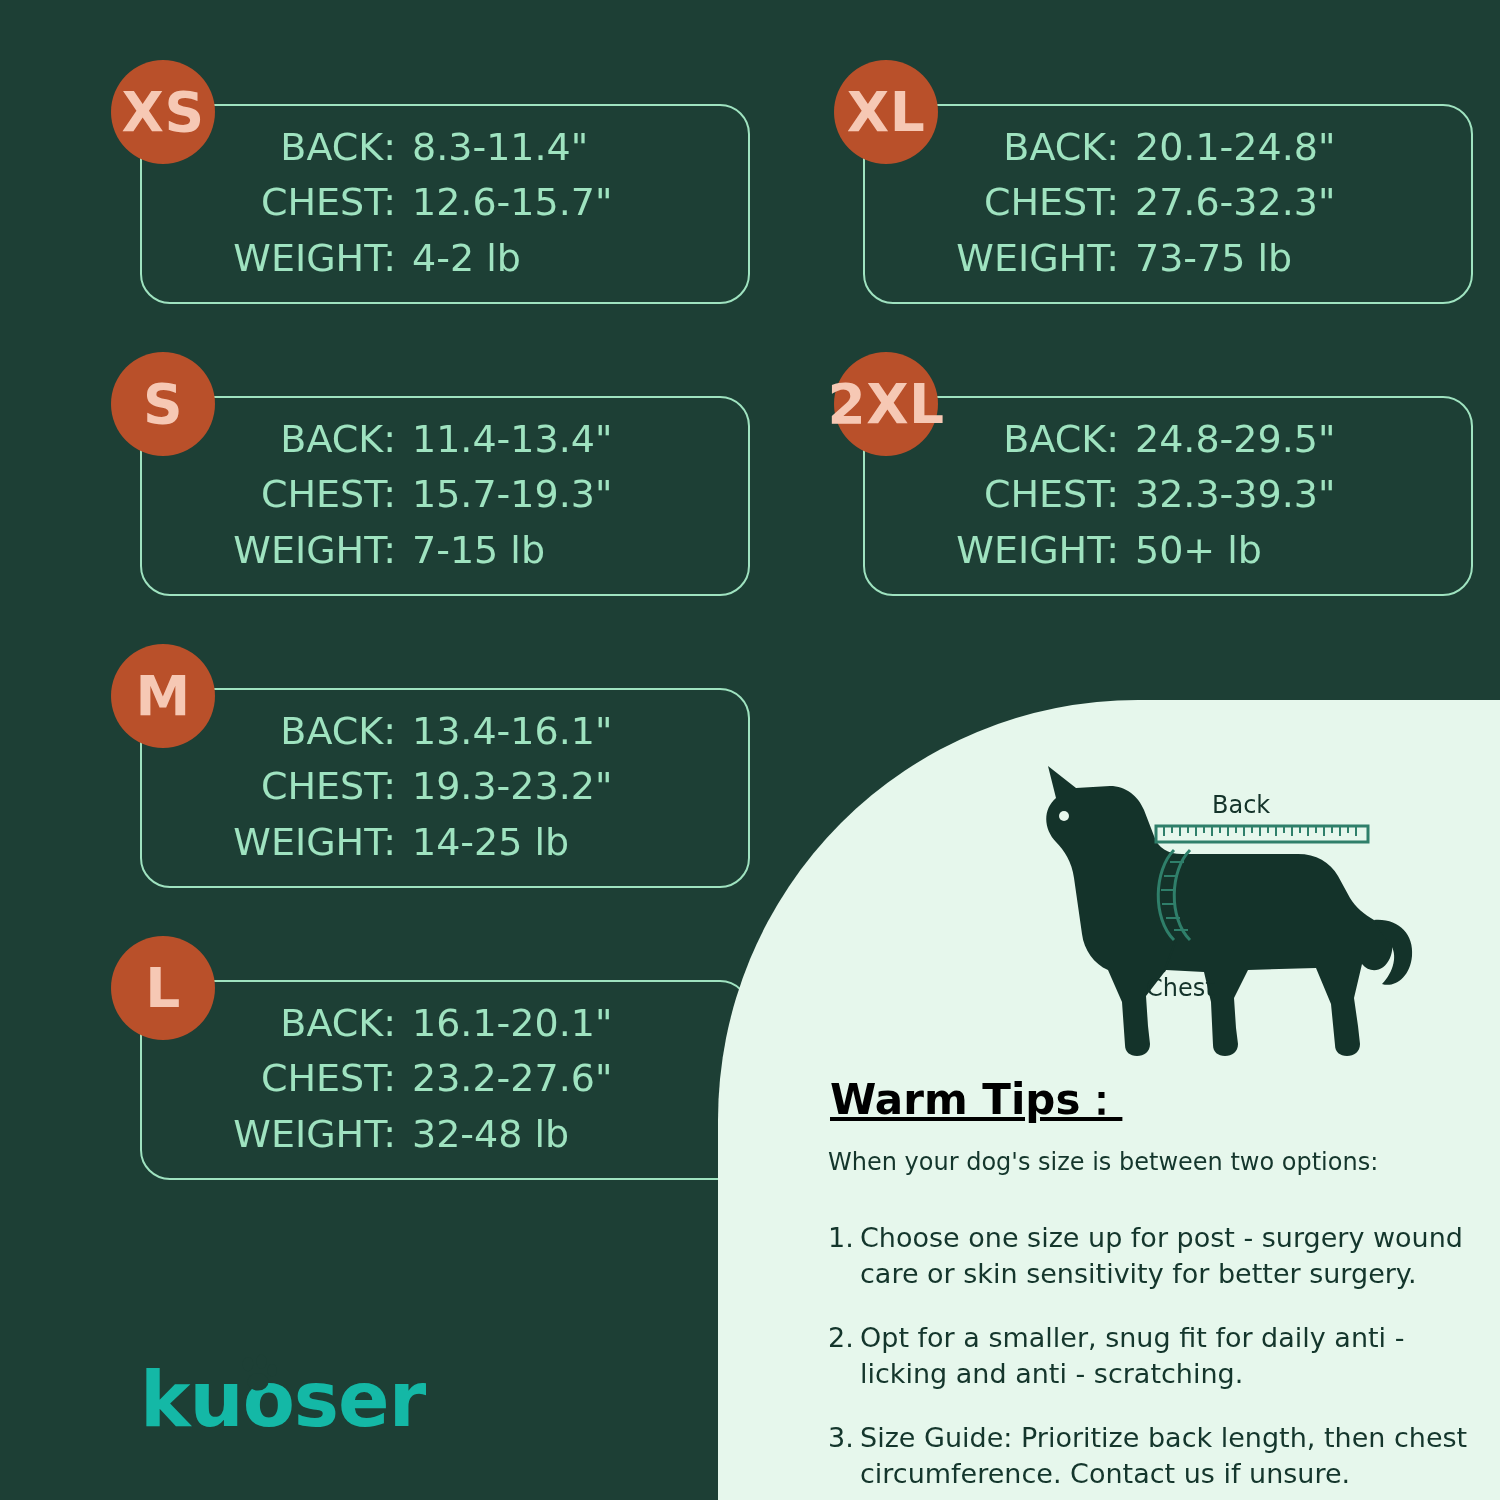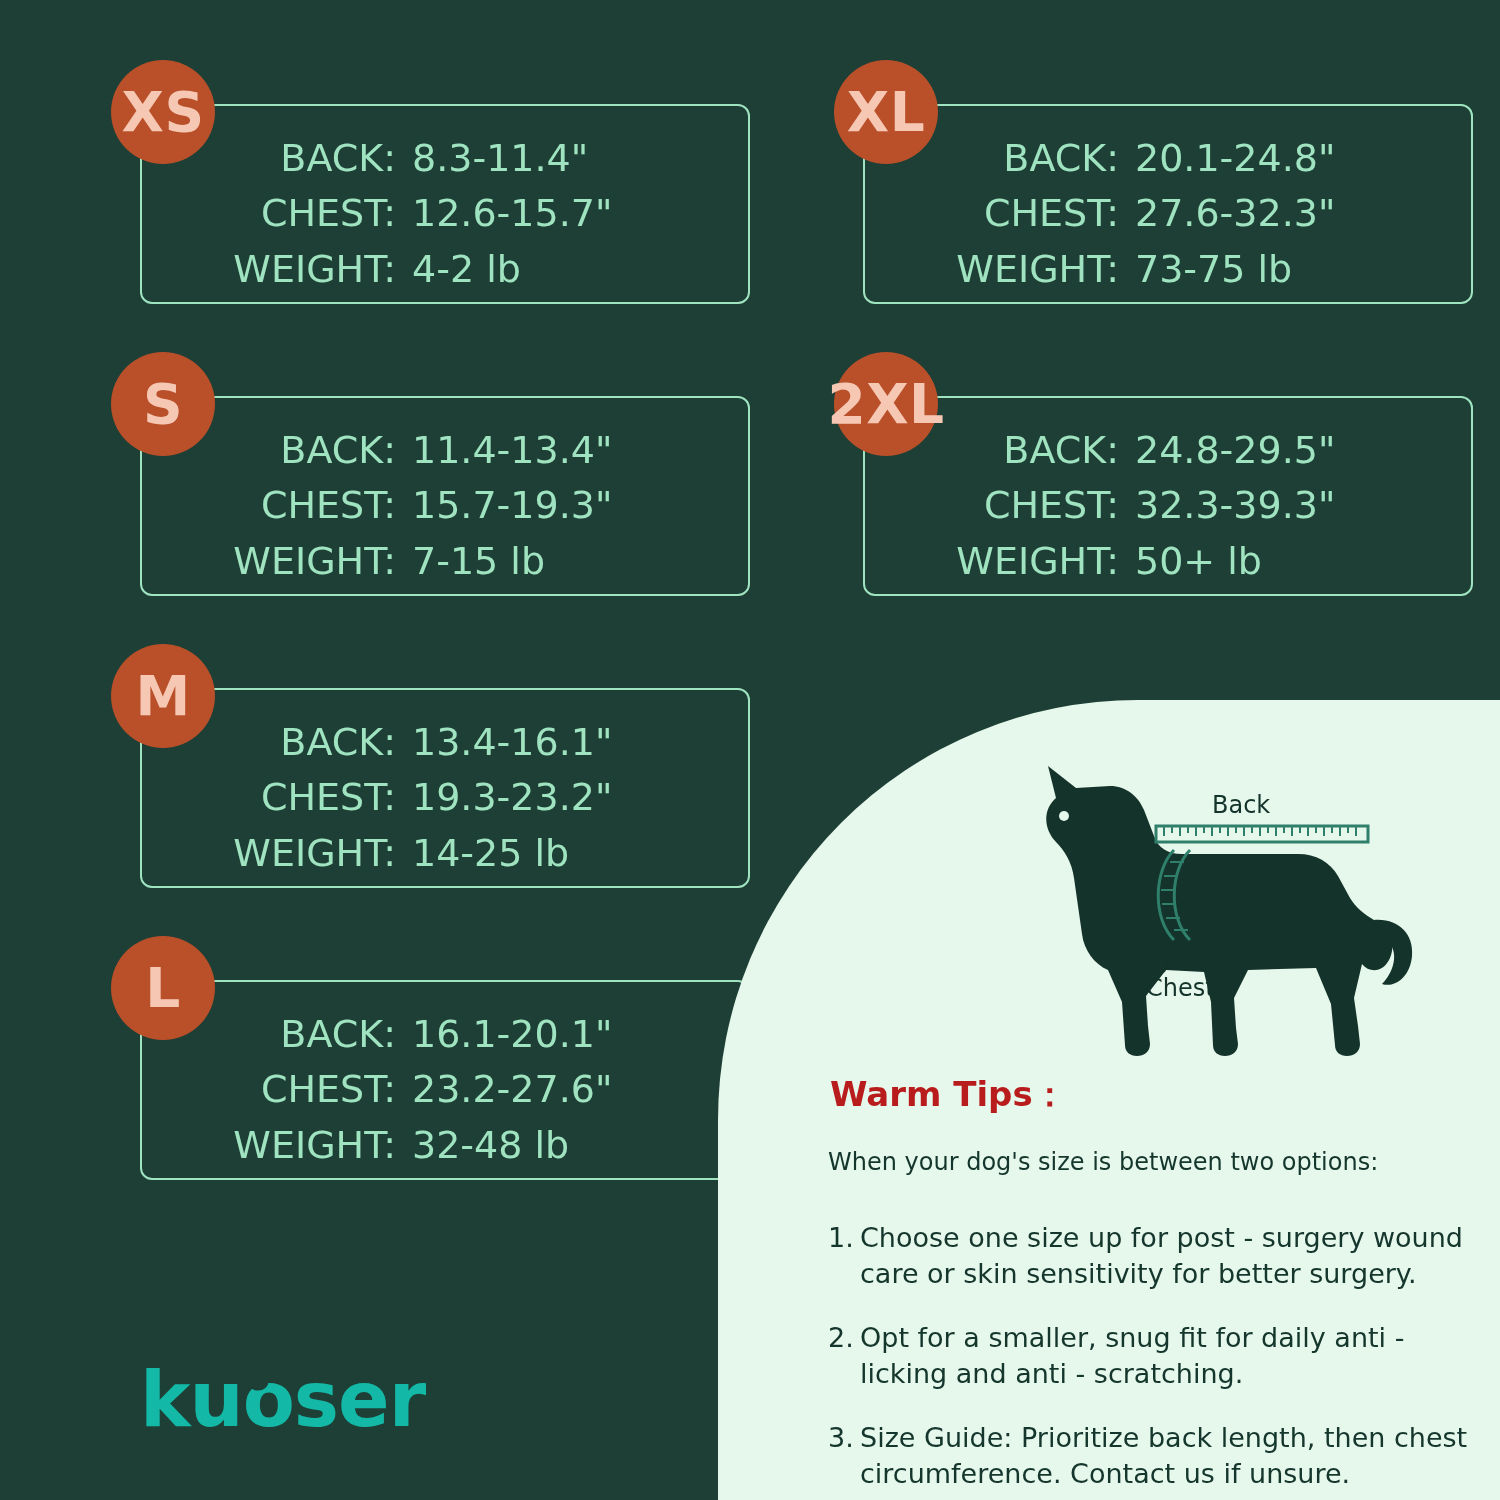--- a/index.html
+++ b/index.html
@@ -22,23 +22,23 @@
 
   
   .size-card {
     position: absolute;
   }
   .card-box {
     position: absolute;
     left: 45px;
     top: 44px;
     border: 2px solid #9fe3c0;
-    border-radius: 12px;
+    border-radius: 30px;
     box-sizing: border-box;
-    padding: 25px 26px 22px 70px;
+    padding: 14px 26px 22px 70px;
   }
   .badge {
     position: absolute;
     left: 16px;
     top: 0;
     width: 104px;
     height: 104px;
     border-radius: 50%;
     background: #b9502a;
     color: #f6c8b4;
@@ -105,23 +105,24 @@
     position: absolute;
     left: 280px;
     top: 58px;
     width: 430px;
     height: 330px;
   }
   .tips-title {
     position: absolute;
     left: 112px;
     top: 372px;
-    font-size: 34px;
+    font-size: 42px;
     font-weight: bold;
-    color: #b91c1c;
+    color: #000000;
+    text-decoration: underline;
   }
   .tips-sub {
     position: absolute;
     left: 110px;
     top: 448px;
     font-size: 24px;
     color: #14362c;
   }
   .tip-item {
     position: absolute;

